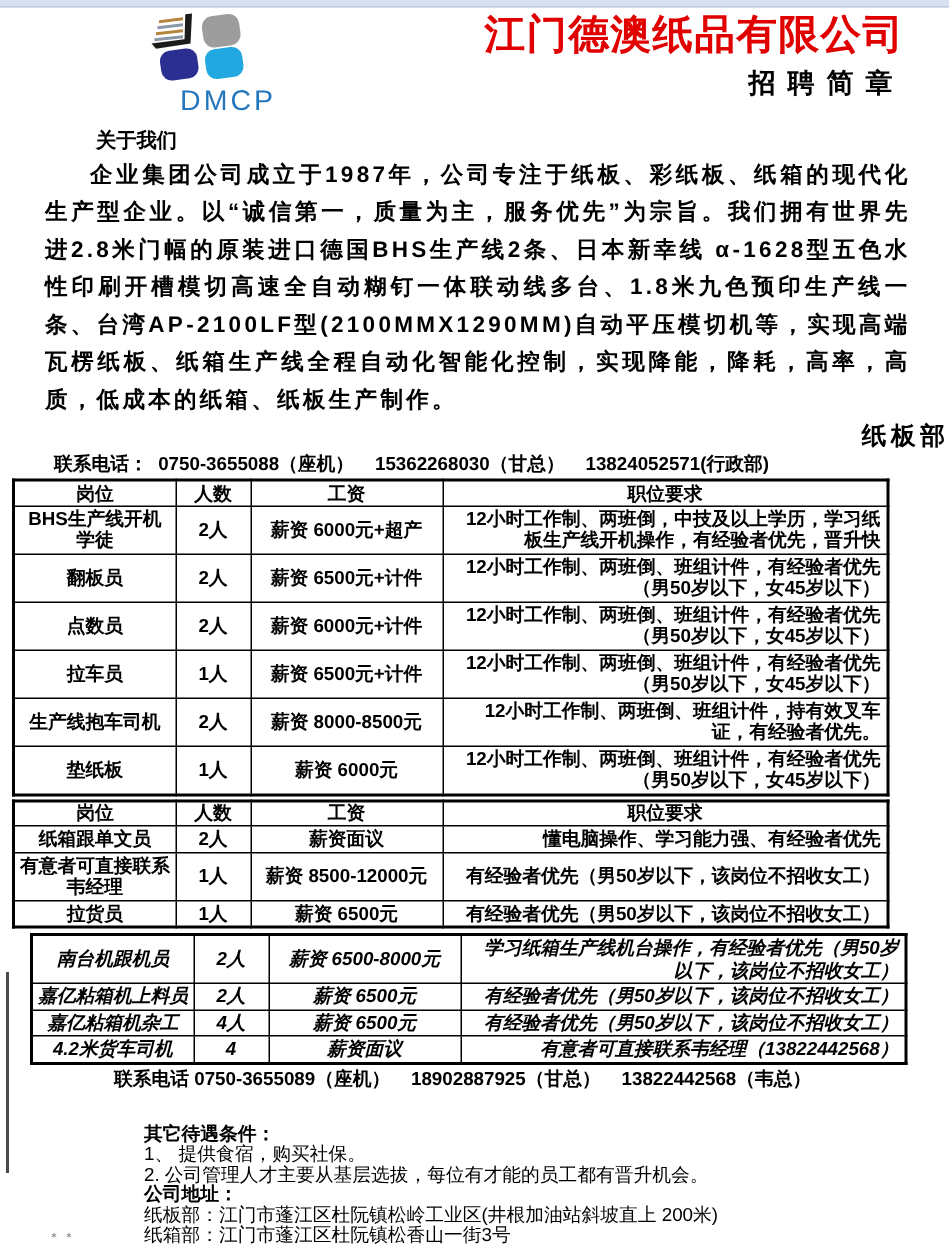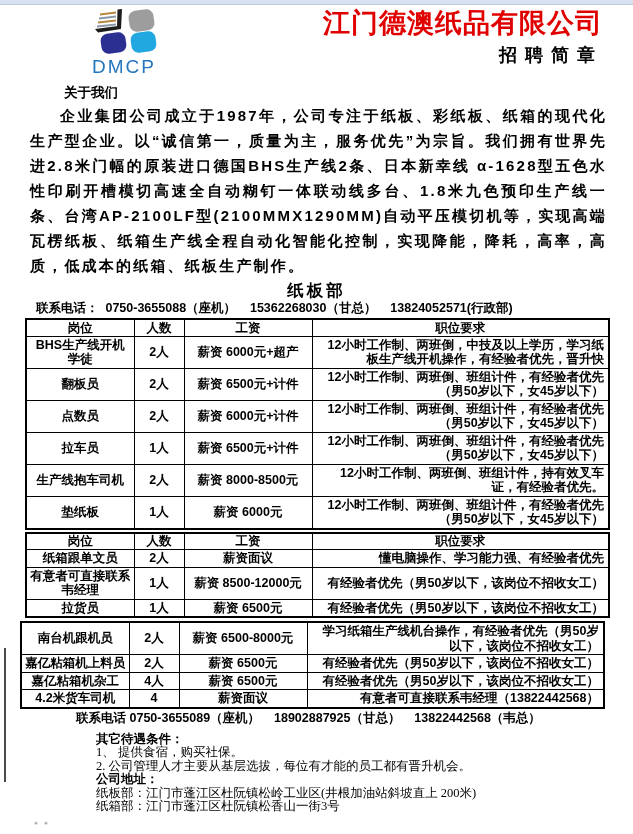--- a/index.html
+++ b/index.html
@@ -8,48 +8,48 @@
     position:relative; width:633px; height:834px; overflow:hidden;
     background:#ffffff; color:#000;
     font-family:"Liberation Sans", sans-serif;
   }
   .top-strip {
     position:absolute; top:0; left:0; width:633px; height:5px;
     background:#d7e1f0; border-bottom:1px solid #bccadf;
   }
   
   .header { display:flex; align-items:flex-start; padding:8px 0 0 92px; }
-  .logo { width:92px; text-align:left; }
+  .logo { width:92px; text-align:right; }
   .logo-text { color:#2577bd; font-size:19px; letter-spacing:2px; margin-top:-2px; }
   .titles { flex:1; text-align:right; padding-right:30px; }
   .company-title { color:#e10000; font-size:27px; font-weight:bold; letter-spacing:1px; line-height:30px; }
   .subtitle { font-size:18px; font-weight:bold; letter-spacing:8px; margin-top:5px; }
   
   .about-heading { margin:7px 0 0 64px; font-size:13.5px; font-weight:bold; line-height:15px; }
   .about-p {
     margin:3px 26px 0 30px; font-size:15px; font-weight:bold;
     line-height:25px; letter-spacing:2.2px; text-align:justify; text-indent:2em;
   }
   
-  .section-heading { text-align:center; font-size:16.5px; font-weight:bold; letter-spacing:3px; margin-top:3px; line-height:19px; }
+  .section-heading { text-align:right; font-size:16.5px; font-weight:bold; letter-spacing:3px; margin-top:3px; line-height:19px; }
   .contact { font-size:12.5px; font-weight:bold; line-height:15px; white-space:pre-wrap; }
   .contact-1 { margin:1px 0 1px 36px; }
   .contact-2 { margin:2px 0 0 76px; }
   
-  table { border-collapse:collapse; table-layout:fixed; margin-left:25px; width:583px; border:2px solid #000; }
+  table { border-collapse:collapse; table-layout:fixed; margin-left:8px; width:583px; border:2px solid #000; }
   th, td { border:1px solid #000; font-size:12.5px; font-weight:bold; line-height:14.5px; padding:1px 3px; }
   th { height:17px; padding:0 2px; }
   td.c { text-align:center; }
   td.req { text-align:right; padding:1px 4px; }
   .col-pos { width:108px; } .col-num { width:50px; } .col-sal { width:128px; } .col-req { width:297px; }
-  .tbl-carton-b { margin-left:20px; width:540px; margin-top:3px; }
+  .tbl-carton-b { margin-left:20px; width:540px; margin-top:3px;font-style:italic; }
   .tbl-board { margin-top:2px; }
   .tbl-carton-a { margin-top:2px; }
   
-  .footer { margin:7px 0 0 96px; font-size:12.5px; line-height:13.5px;font-family:Liberation Serif, serif; }
+  .footer { margin:23px 0 0 96px; font-size:12.5px; line-height:13.5px; }
   .footer .bold { font-weight:bold; }
   .footer div { margin:0 0 0 0; }
   
   .edge-line { position:absolute; left:4px; top:648px; width:2px; height:134px; background:#4a4a4a; }
   .footnote-marks { position:absolute; left:32px; bottom:4px; font-size:8px; color:#777; letter-spacing:2px; }
 </style>
 </head>
 <body>
 
 <div class="page">

